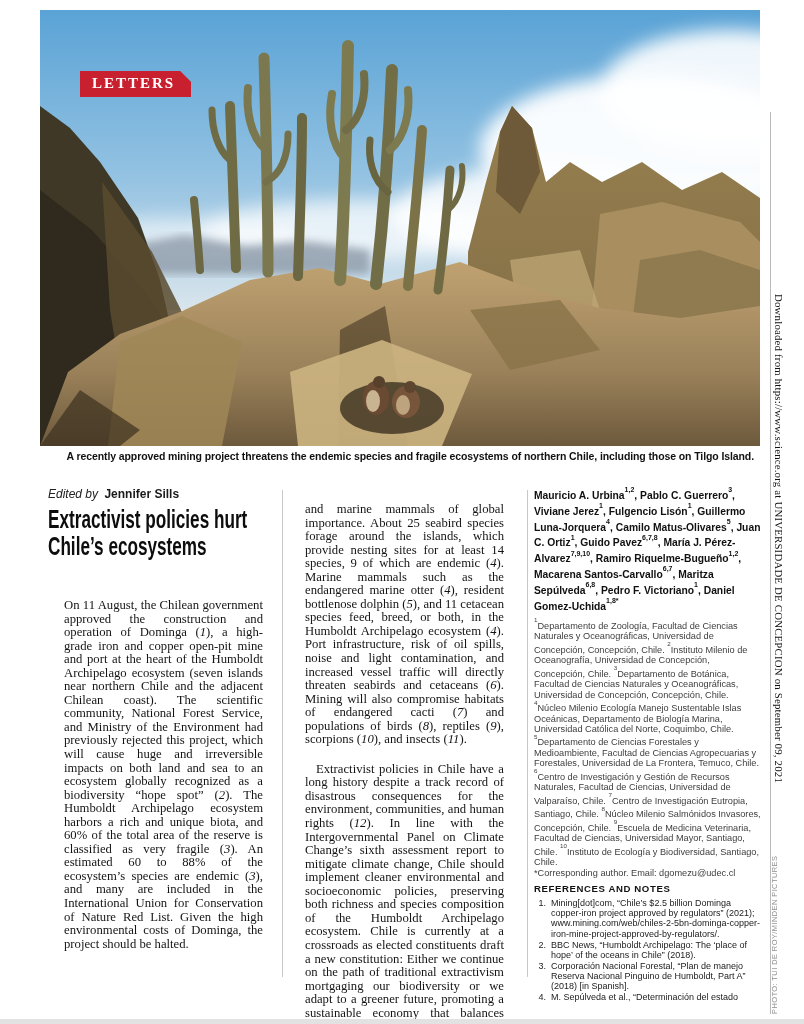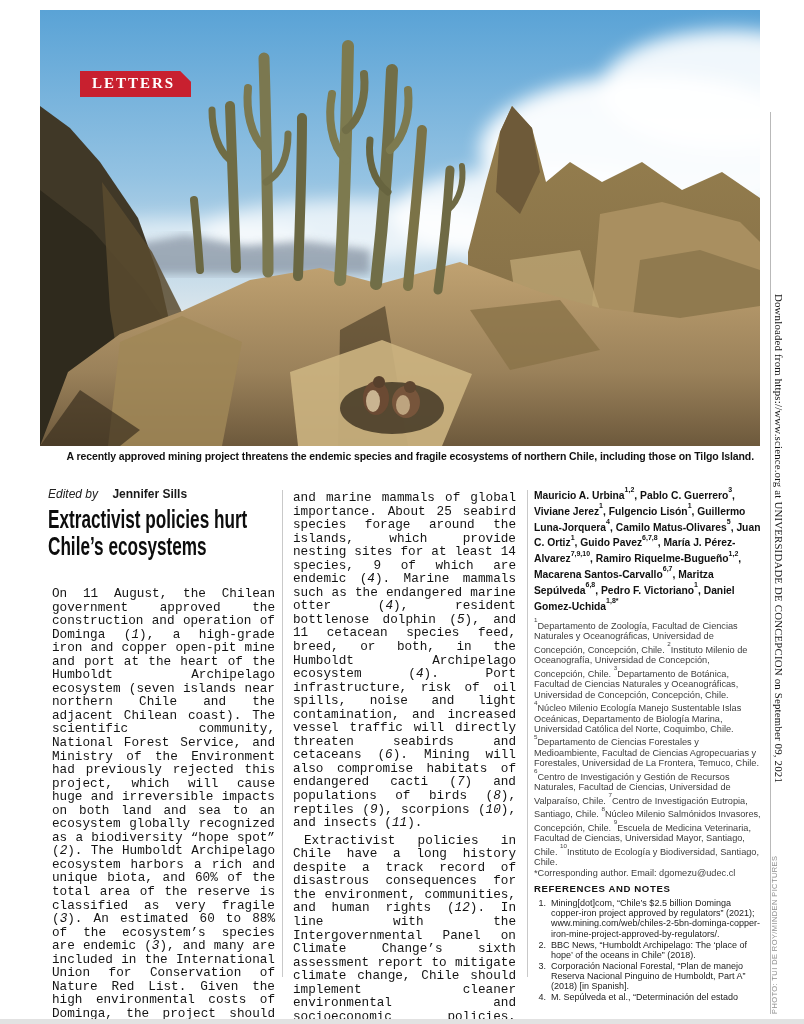--- a/index.html
+++ b/index.html
@@ -14,32 +14,32 @@
             padding:4px 16px 5px 12px;
             clip-path:polygon(0 0, calc(100% - 11px) 0, 100% 11px, 100% 100%, 0 100%);margin-left:32px; }
 
   .caption { position:absolute; left:48px; top:450px; width:706px;
              font-family:"Liberation Sans","DejaVu Sans",sans-serif; font-weight:bold;
              font-size:10.5px; color:#111; letter-spacing:-0.1px;text-align:right; }
 
   .edited-by { position:absolute; left:48px; top:487px;
                font-family:"Liberation Sans",sans-serif; font-size:12px; }
   .edited-by .prefix { font-style:italic; color:#222; }
-  .edited-by .editor { font-weight:bold; margin-left:11px;text-align:right; }
+  .edited-by .editor { font-weight:bold; margin-left:3px;text-align:right; }
 
   .article-title { position:absolute; left:48px; top:506px; width:330px;
                    font-family:"Liberation Sans",sans-serif; font-weight:bold; font-size:26px;
                    line-height:27px; color:#0d0d0d; transform:scaleX(0.66); transform-origin:0 0;
                    white-space:nowrap; }
 
   .col { position:absolute; top:487px; width:231px; font-size:12.7px; line-height:13.55px;
          text-align:justify; color:#141414; }
   .col-left  { left:48px; top:583px; }
   .col-mid   { left:289px; }
-  .body-para { margin:4px;font-family:Liberation Mono, monospace; }
+  .body-para { margin:16px; }
   .body-para.indent { text-indent:11px; }
   .body-para i { font-style:italic; }
 
   .col-rule { position:absolute; top:490px; width:1px; height:487px; background:#c9c9c9; }
   .rule-1 { left:282px; } .rule-2 { left:527px; }
 
   .col-right { position:absolute; left:534px; top:487px; width:227px;
                font-family:"Liberation Sans","DejaVu Sans",sans-serif; }
   .authors-block { font-size:10.3px; font-weight:bold; line-height:12.4px; color:#101010; text-align:left; }
   .authors-block sup, .affil-block sup { font-size:68%; position:relative; top:-0.38em; font-weight:inherit; }

